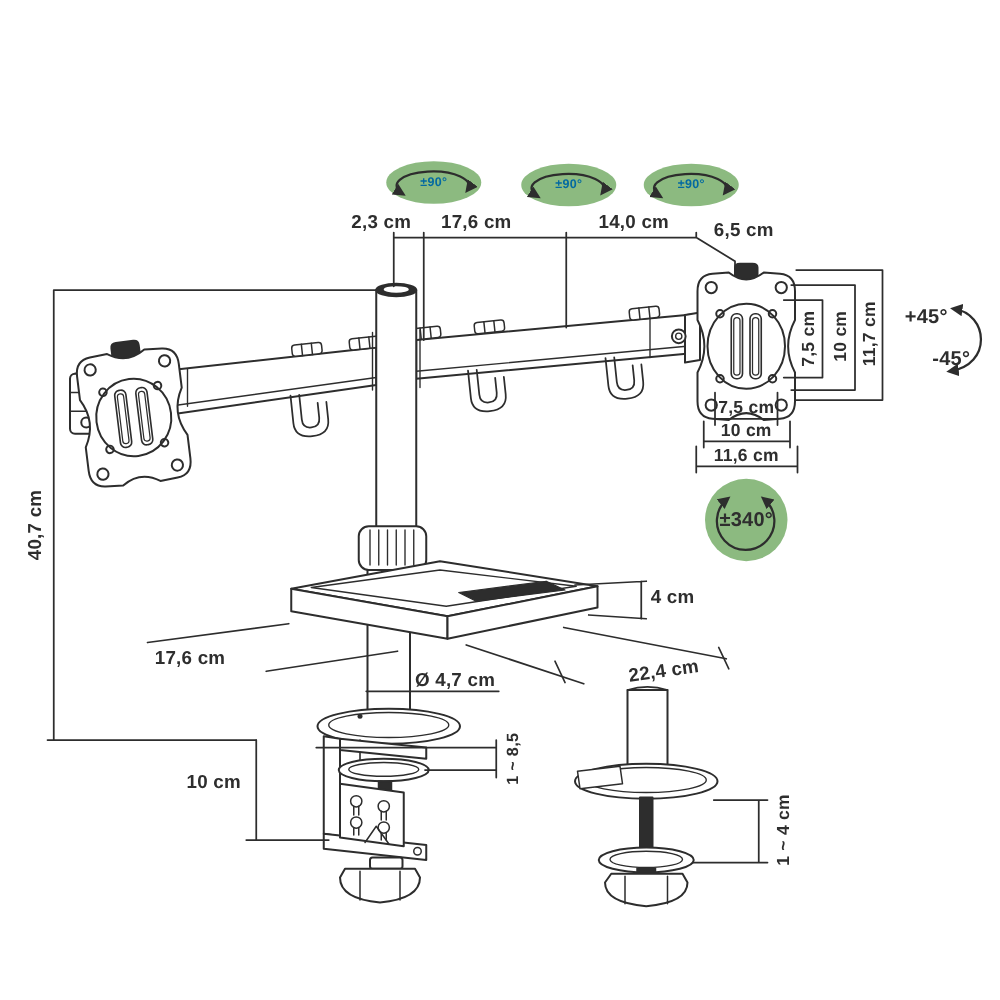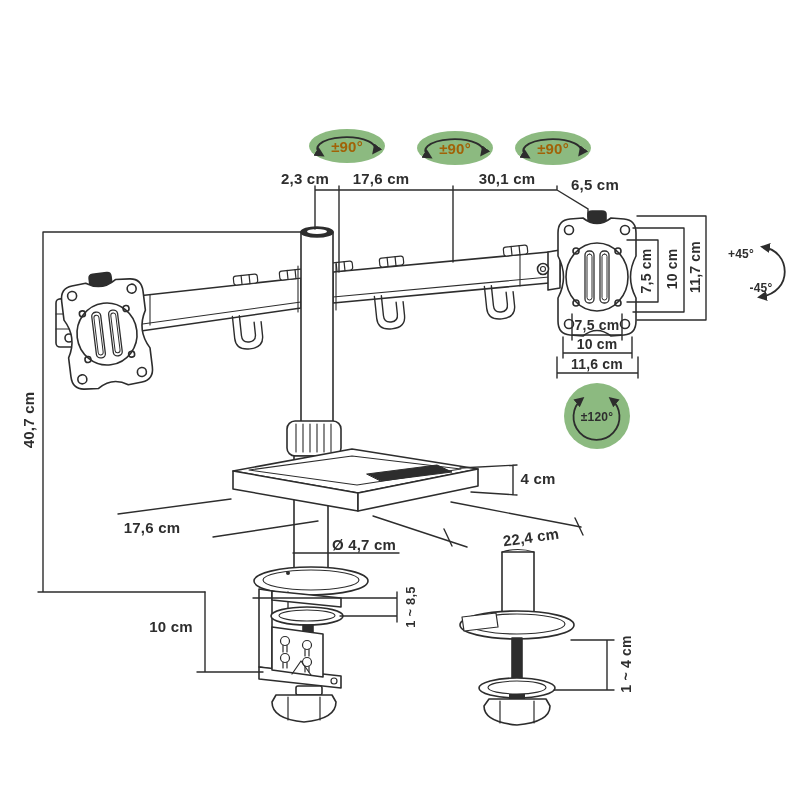--- a/index.html
+++ b/index.html
@@ -5,22 +5,22 @@
   html,body{margin:0;padding:0;background:#fff;}
   #stage{position:relative;width:800px;height:800px;background:#fff;overflow:hidden;
          font-family:"Liberation Sans",sans-serif;}
   #art{position:absolute;left:0;top:0;}
   .lbl{position:absolute;font-weight:bold;font-size:15px;color:#2e2e2e;white-space:nowrap;
        transform:translate(-50%,-50%);letter-spacing:.2px;}
   .r90{transform:translate(-50%,-50%) rotate(-90deg);}
   .r11{transform:translate(-50%,-50%) rotate(-8deg);}
   .s13{font-size:13px;}
   .s14{font-size:14px;}
-  .s16{font-size:12px;}
-  .badge-txt{font-size:15px;color:#a16207;}
+  .s16{font-size:16px;}
+  .badge-txt{font-size:10px;color:#0369a1;}
 </style>
 </head>
 <body>
 
 <div id="stage">
 
 <svg id="art" width="800" height="800" viewBox="0 0 800 800">
   <defs>
     <marker id="ah" markerUnits="userSpaceOnUse" markerWidth="11" markerHeight="11" refX="7" refY="5" orient="auto-start-reverse">
       <path d="M0,0 L10,5 L0,10 Z" fill="#2d2d2d"></path>
@@ -234,27 +234,27 @@
     <g>
       <circle cx="597" cy="416" r="33" fill="#8cba80"></circle>
       <path d="M582,399 A23,23 0 1 0 611,399" fill="none" stroke="#2d2d2d" stroke-width="1.8" marker-start="url(#ah)" marker-end="url(#ah)"></path>
     </g>
     <path d="M763,247 C791,251 794,292 760,297" fill="none" stroke="#2d2d2d" stroke-width="1.8" marker-start="url(#ah)" marker-end="url(#ah)"></path>
   </g>
 </svg>
 
 <div class="lbl" style="left:305px;top:178px">2,3 cm</div>
 <div class="lbl" style="left:381px;top:178px">17,6 cm</div>
-<div class="lbl" style="left:507px;top:178px">30,1 cm</div>
+<div class="lbl" style="left:507px;top:178px">14,0 cm</div>
 <div class="lbl" style="left:595px;top:184px">6,5 cm</div>
 
 <div class="lbl badge-txt" style="left:347px;top:146px">±90°</div>
 <div class="lbl badge-txt" style="left:455px;top:148px">±90°</div>
 <div class="lbl badge-txt" style="left:553px;top:148px">±90°</div>
-<div class="lbl s16" style="left:597px;top:417px">±120°</div>
+<div class="lbl s16" style="left:597px;top:417px">±340°</div>
 
 <div class="lbl r90 s14" style="left:646px;top:271px">7,5 cm</div>
 <div class="lbl r90 s14" style="left:672px;top:269px">10 cm</div>
 <div class="lbl r90 s14" style="left:695px;top:267px">11,7 cm</div>
 
 <div class="lbl s16" style="left:741px;top:254px">+45°</div>
 <div class="lbl s16" style="left:761px;top:288px">-45°</div>
 
 <div class="lbl s14" style="left:597px;top:325px">7,5 cm</div>
 <div class="lbl s14" style="left:597px;top:344px">10 cm</div>

